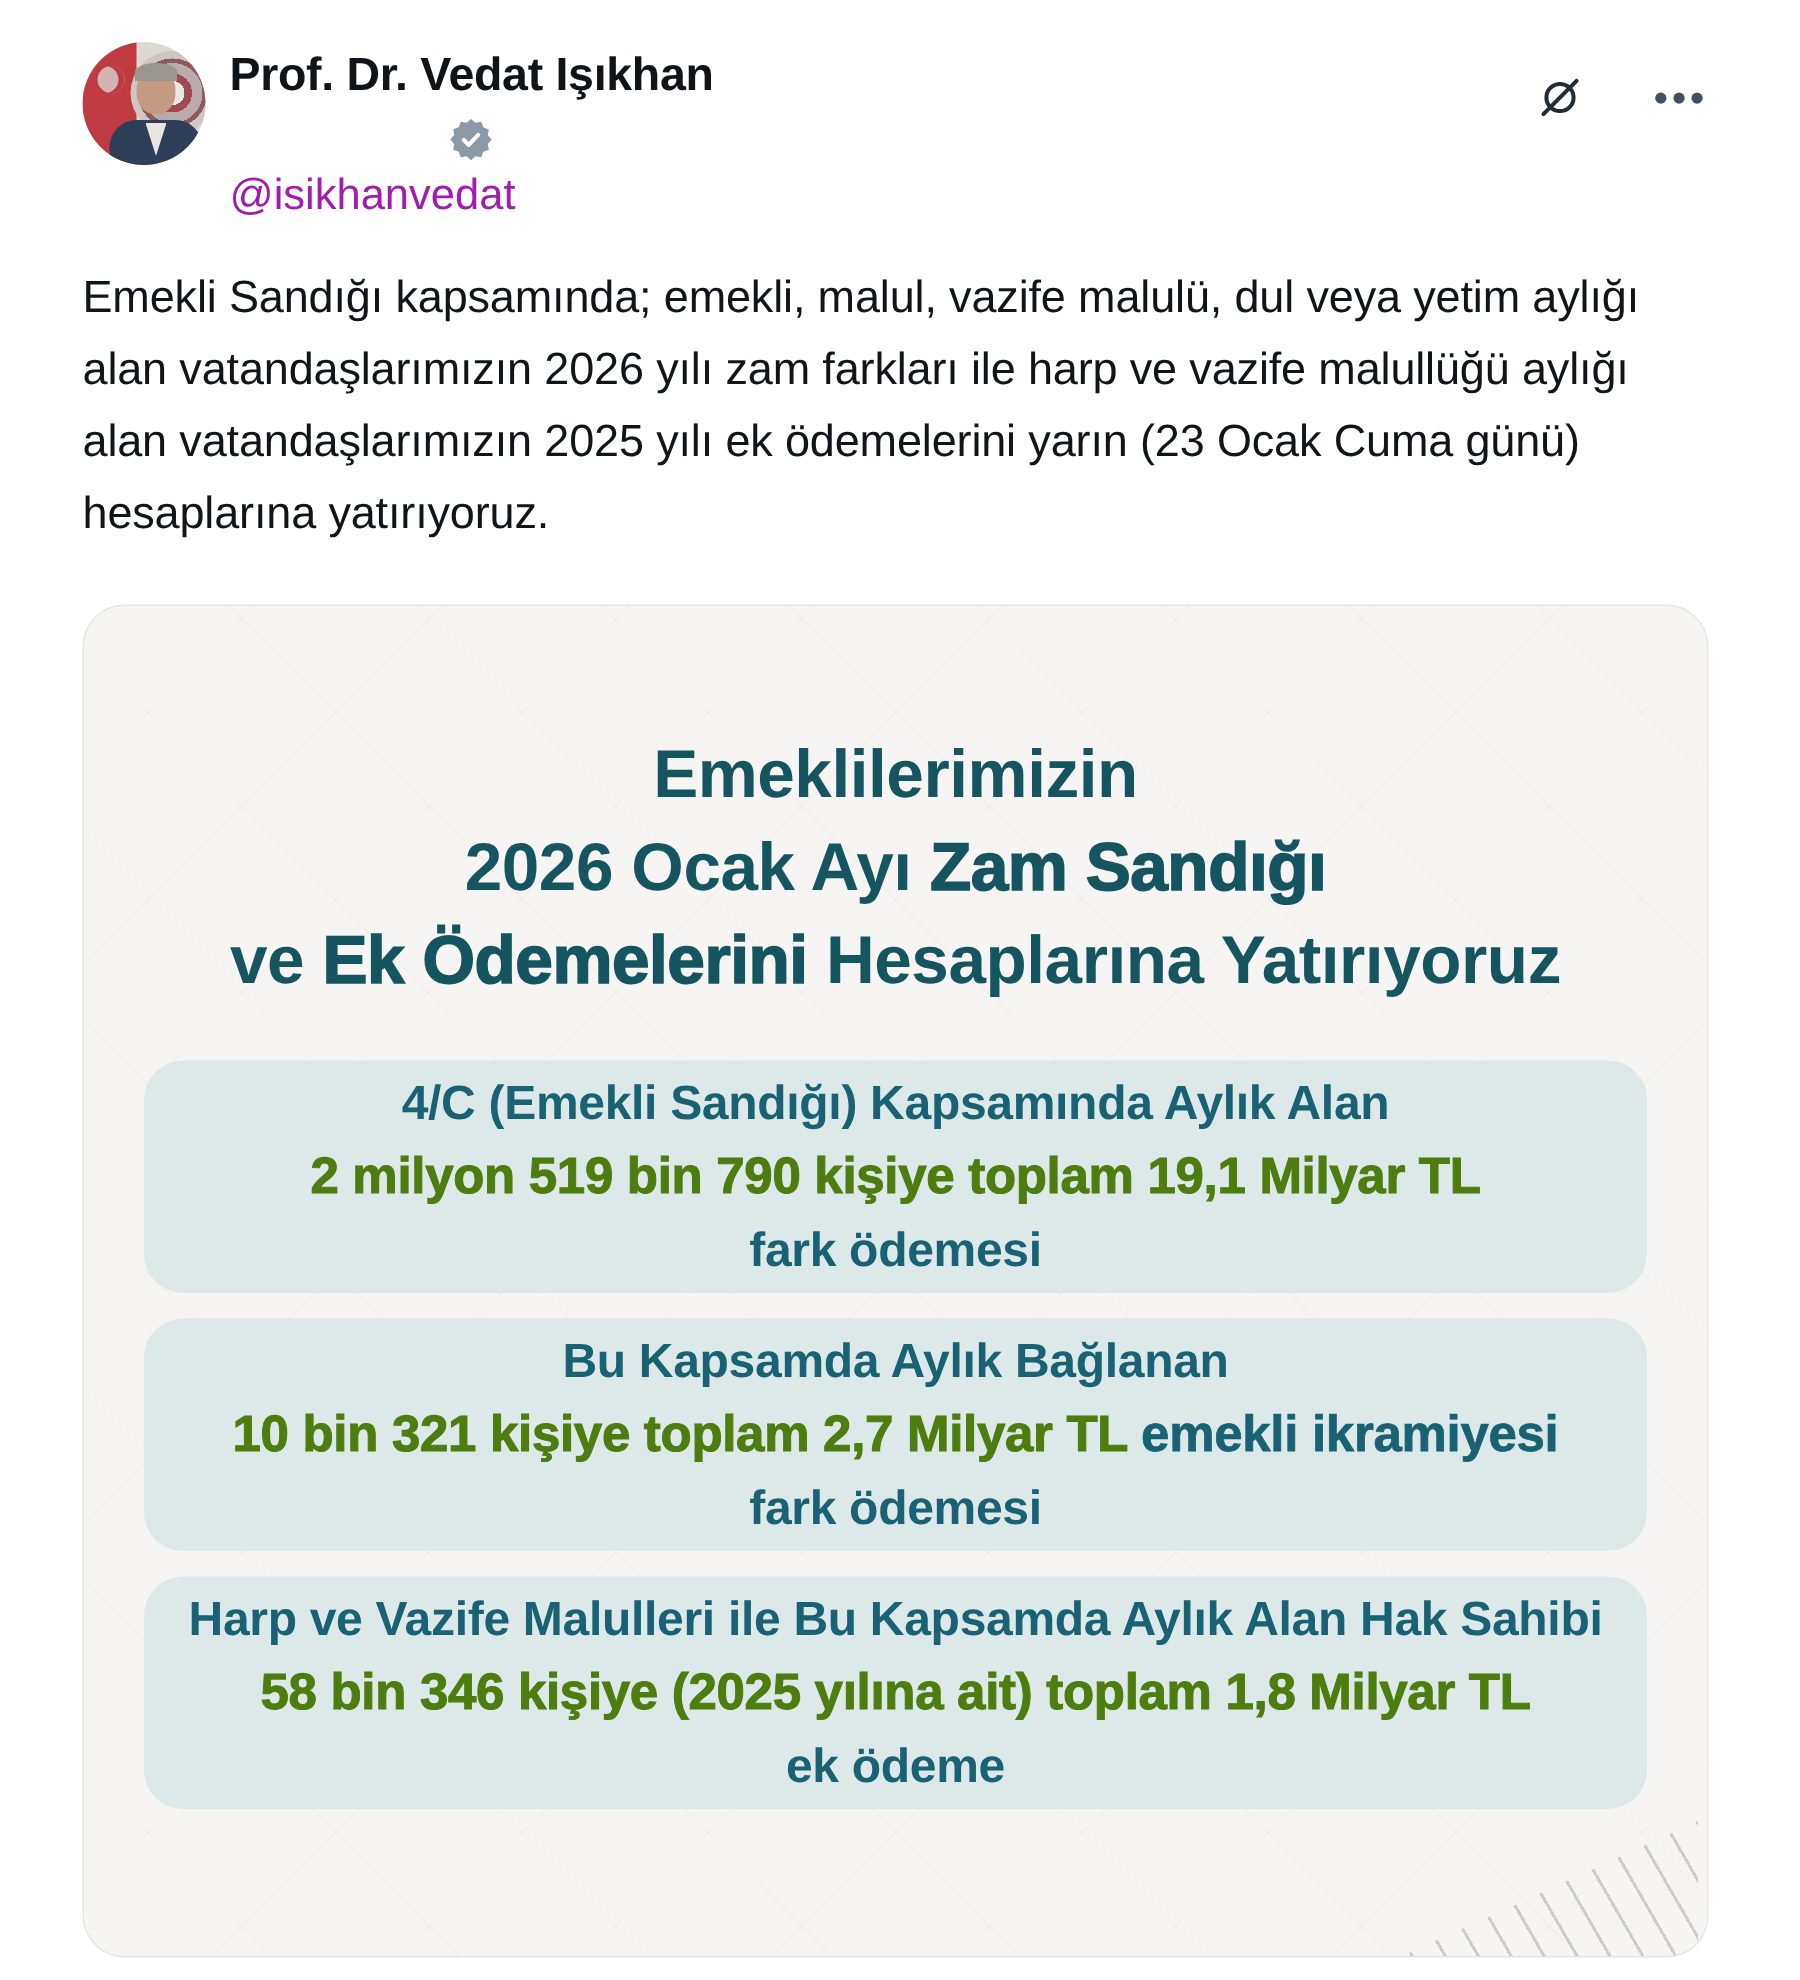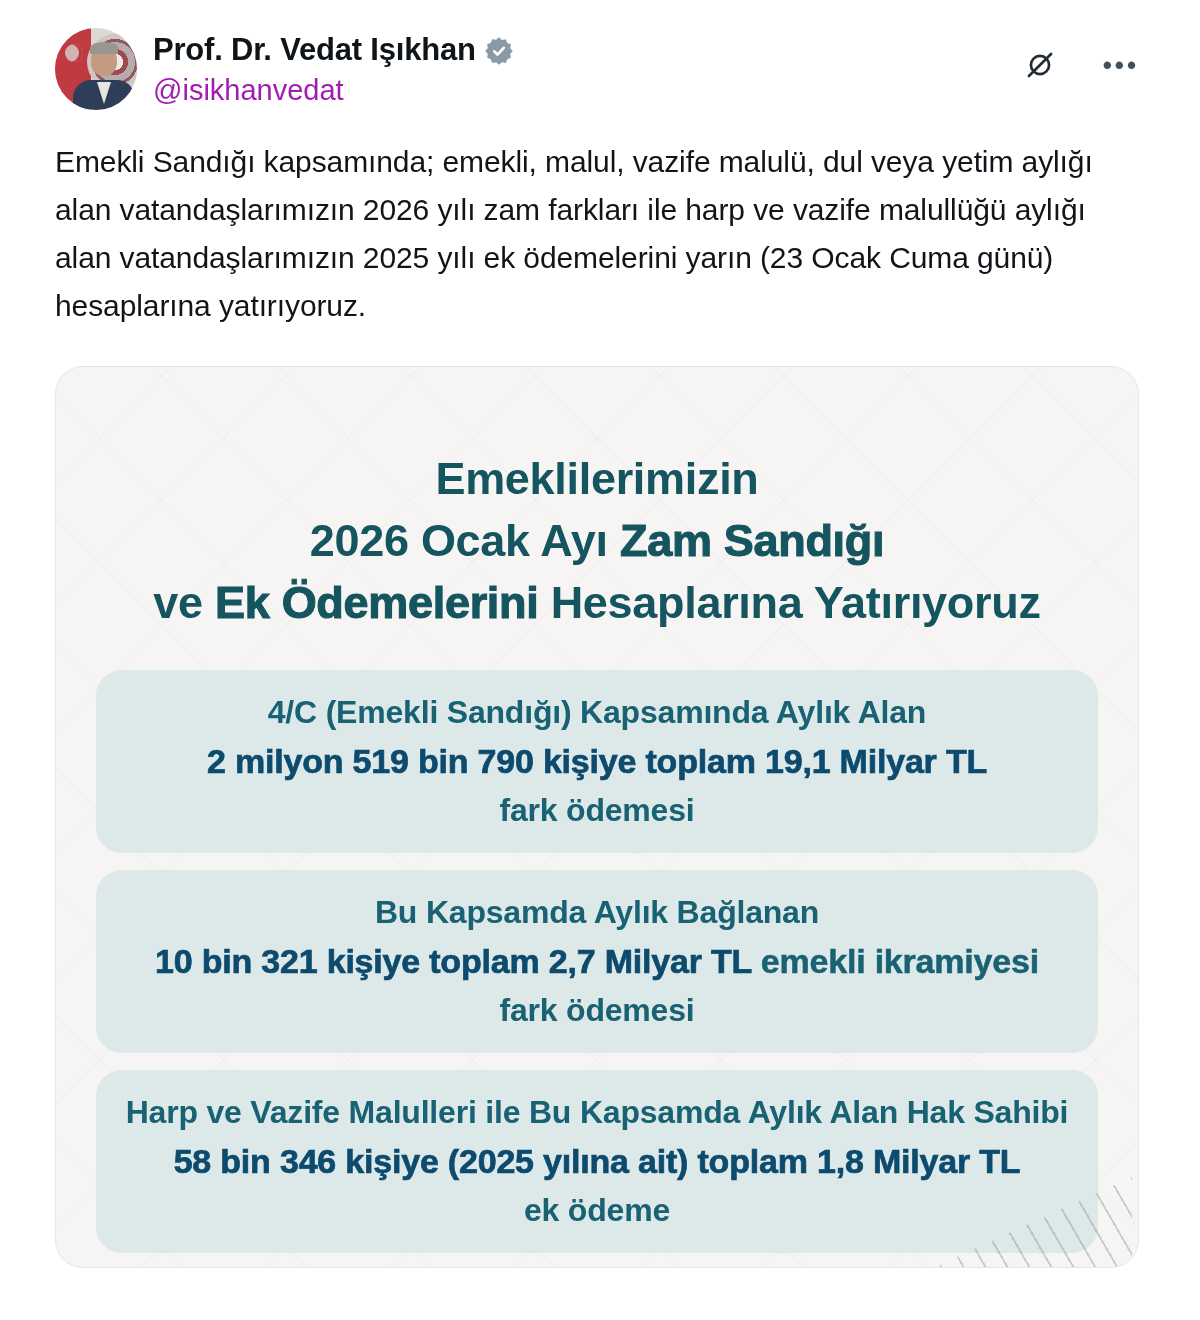--- a/index.html
+++ b/index.html
@@ -41,21 +41,21 @@
   .av-body {
     position: absolute; left: 18px; bottom: -10px; width: 62px; height: 40px;
     border-radius: 18px 18px 0 0; background: #2e3d58; z-index: 2;
   }
   .av-body::before {
     content: ""; position: absolute; left: 24px; top: 2px; width: 14px; height: 22px;
     background: #e8e4df; clip-path: polygon(0 0, 100% 0, 50% 100%);
   }
 
   .id-block { margin-left: 16px; padding-top: 4px; min-width: 0; }
-  .name-row { display: flex; align-items: center; gap: 8px; }
+  .name-row { display: flex; align-items: center; gap: 8px; flex-direction: column; }
   .display-name { font-size: 31px; font-weight: 700; color: #0f1419; letter-spacing: -0.2px; cursor: pointer; }
   .verified { width: 30px; height: 30px; flex: 0 0 30px; margin-top: 2px; }
   .handle { font-size: 29px; color: #a21caf; margin-top: 6px; }
 
   .header-actions {
     position: absolute; right: 2px; top: 16px;
     display: flex; align-items: center; gap: 38px;
   }
   .icon-btn { background: none; border: none; padding: 4px; cursor: pointer; line-height: 0; }
   .grok-svg { width: 34px; height: 34px; }
@@ -94,26 +94,26 @@
     font-weight: 700;
     letter-spacing: -0.3px;
   }
   .card-title .xbold { -webkit-text-stroke: 1.1px currentColor; }
 
   .boxes { margin: 36px 40px 0 40px; display: flex; flex-direction: column; gap: 17px; }
   .stat-box {
     background: #dde8e9;
     border-radius: 26px;
     text-align: center;
-    padding: 18px 26px;
+    padding: 4px 26px;
     line-height: 49px;
   }
   .stat-line { font-size: 32px; font-weight: 700; color: #186273; letter-spacing: -0.2px; }
   .stat-mid { font-size: 34px; font-weight: 700; letter-spacing: -0.2px; }
-  .stat-mid .hl { color: #0c4a6e; -webkit-text-stroke: 0.7px currentColor; }
+  .stat-mid .hl { color: #4d7c0f; -webkit-text-stroke: 0.7px currentColor; }
   .stat-mid .tl { color: #186273; -webkit-text-stroke: 0.5px currentColor; }
 </style>
 </head>
 <body>
 
 <div class="page">
 
   <div class="tweet-header">
     <div class="avatar">
       <div class="av-flag"></div>

